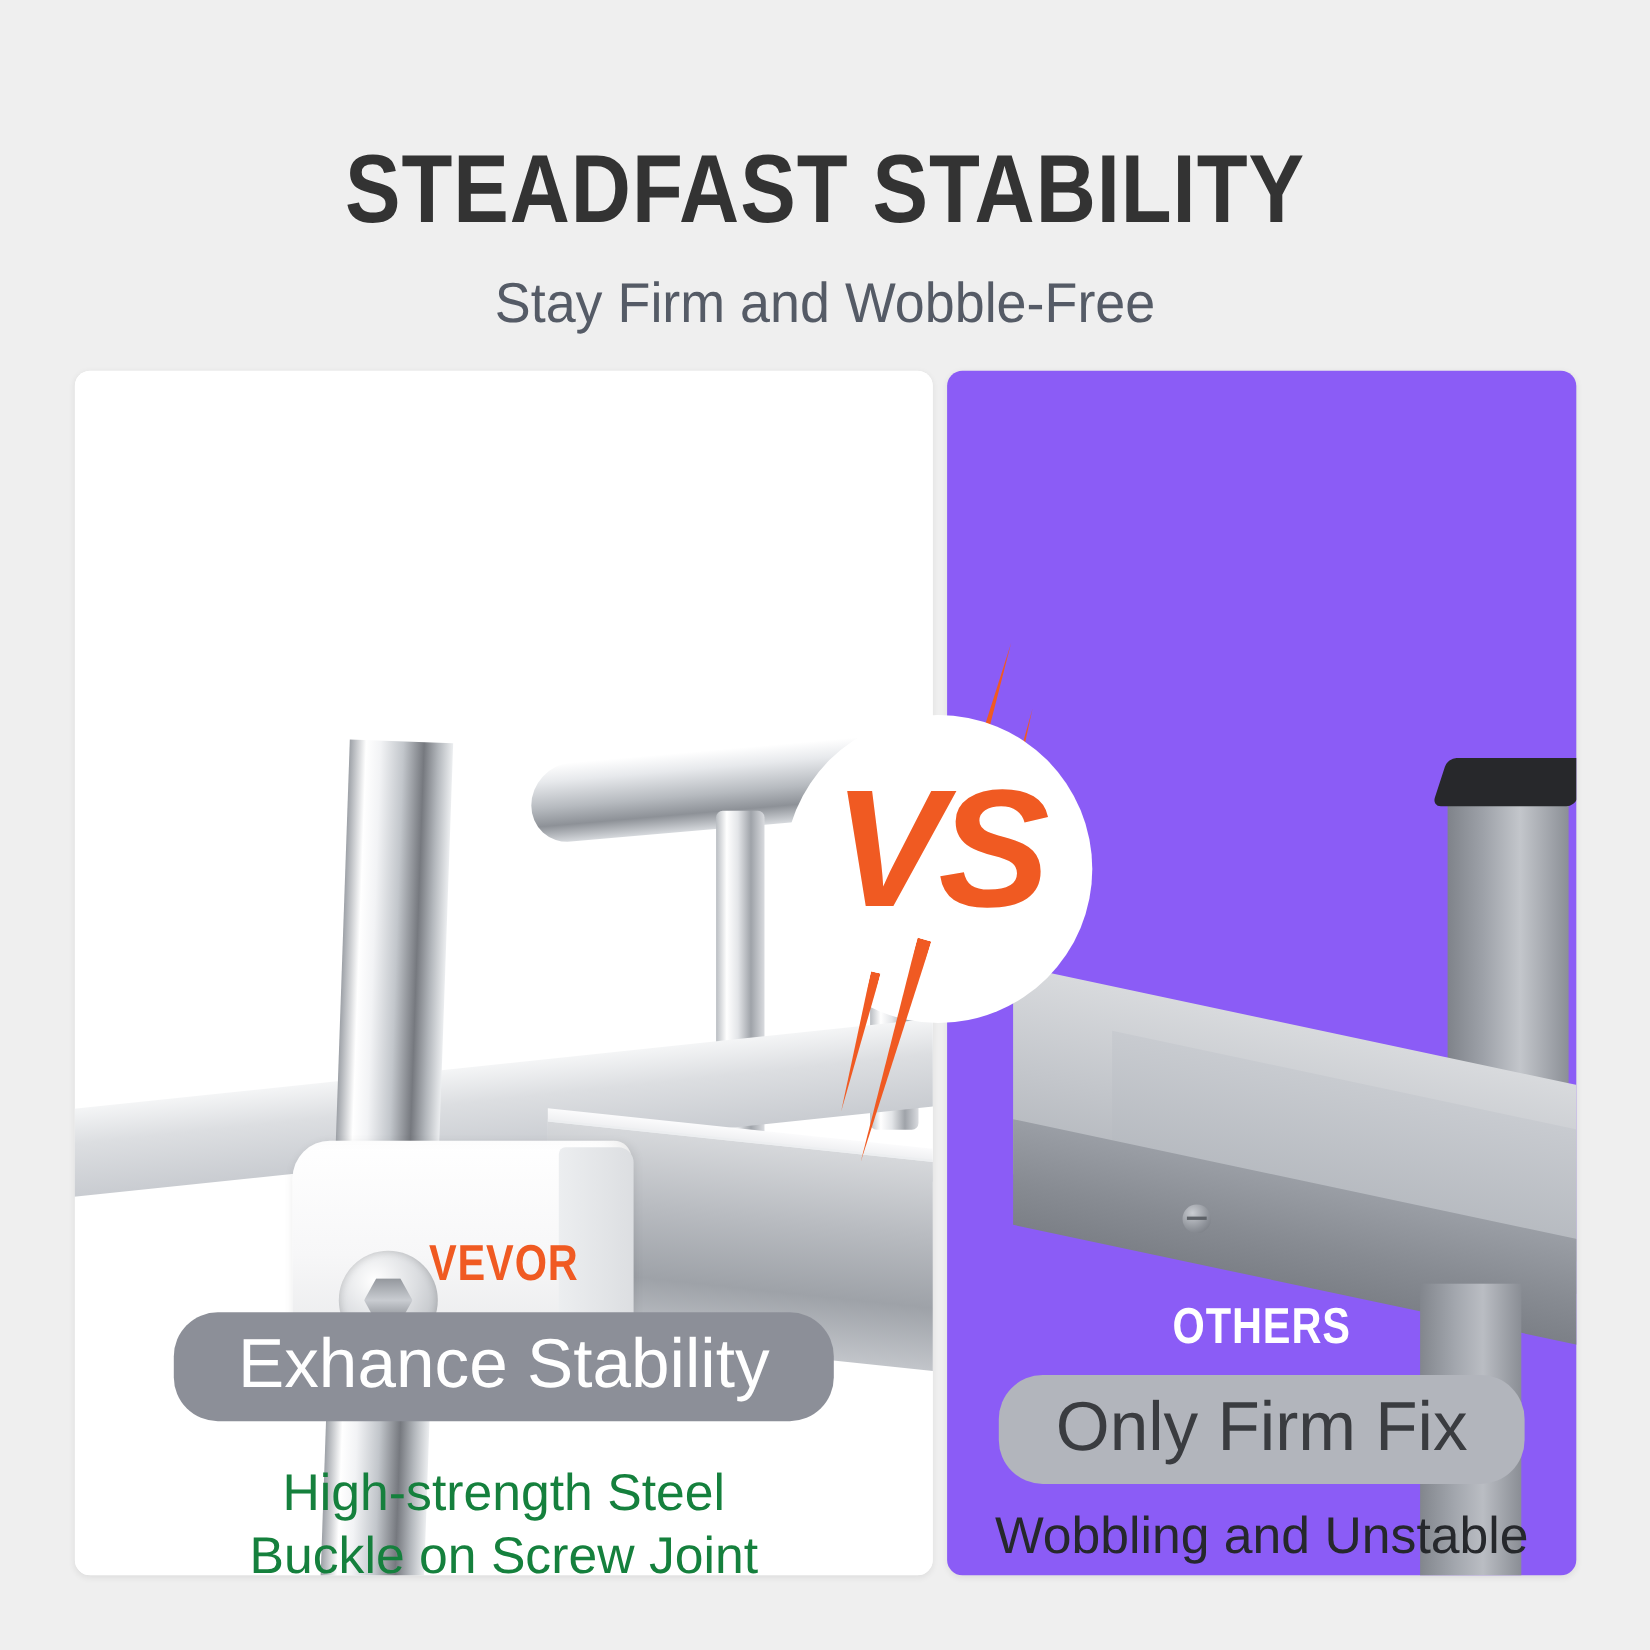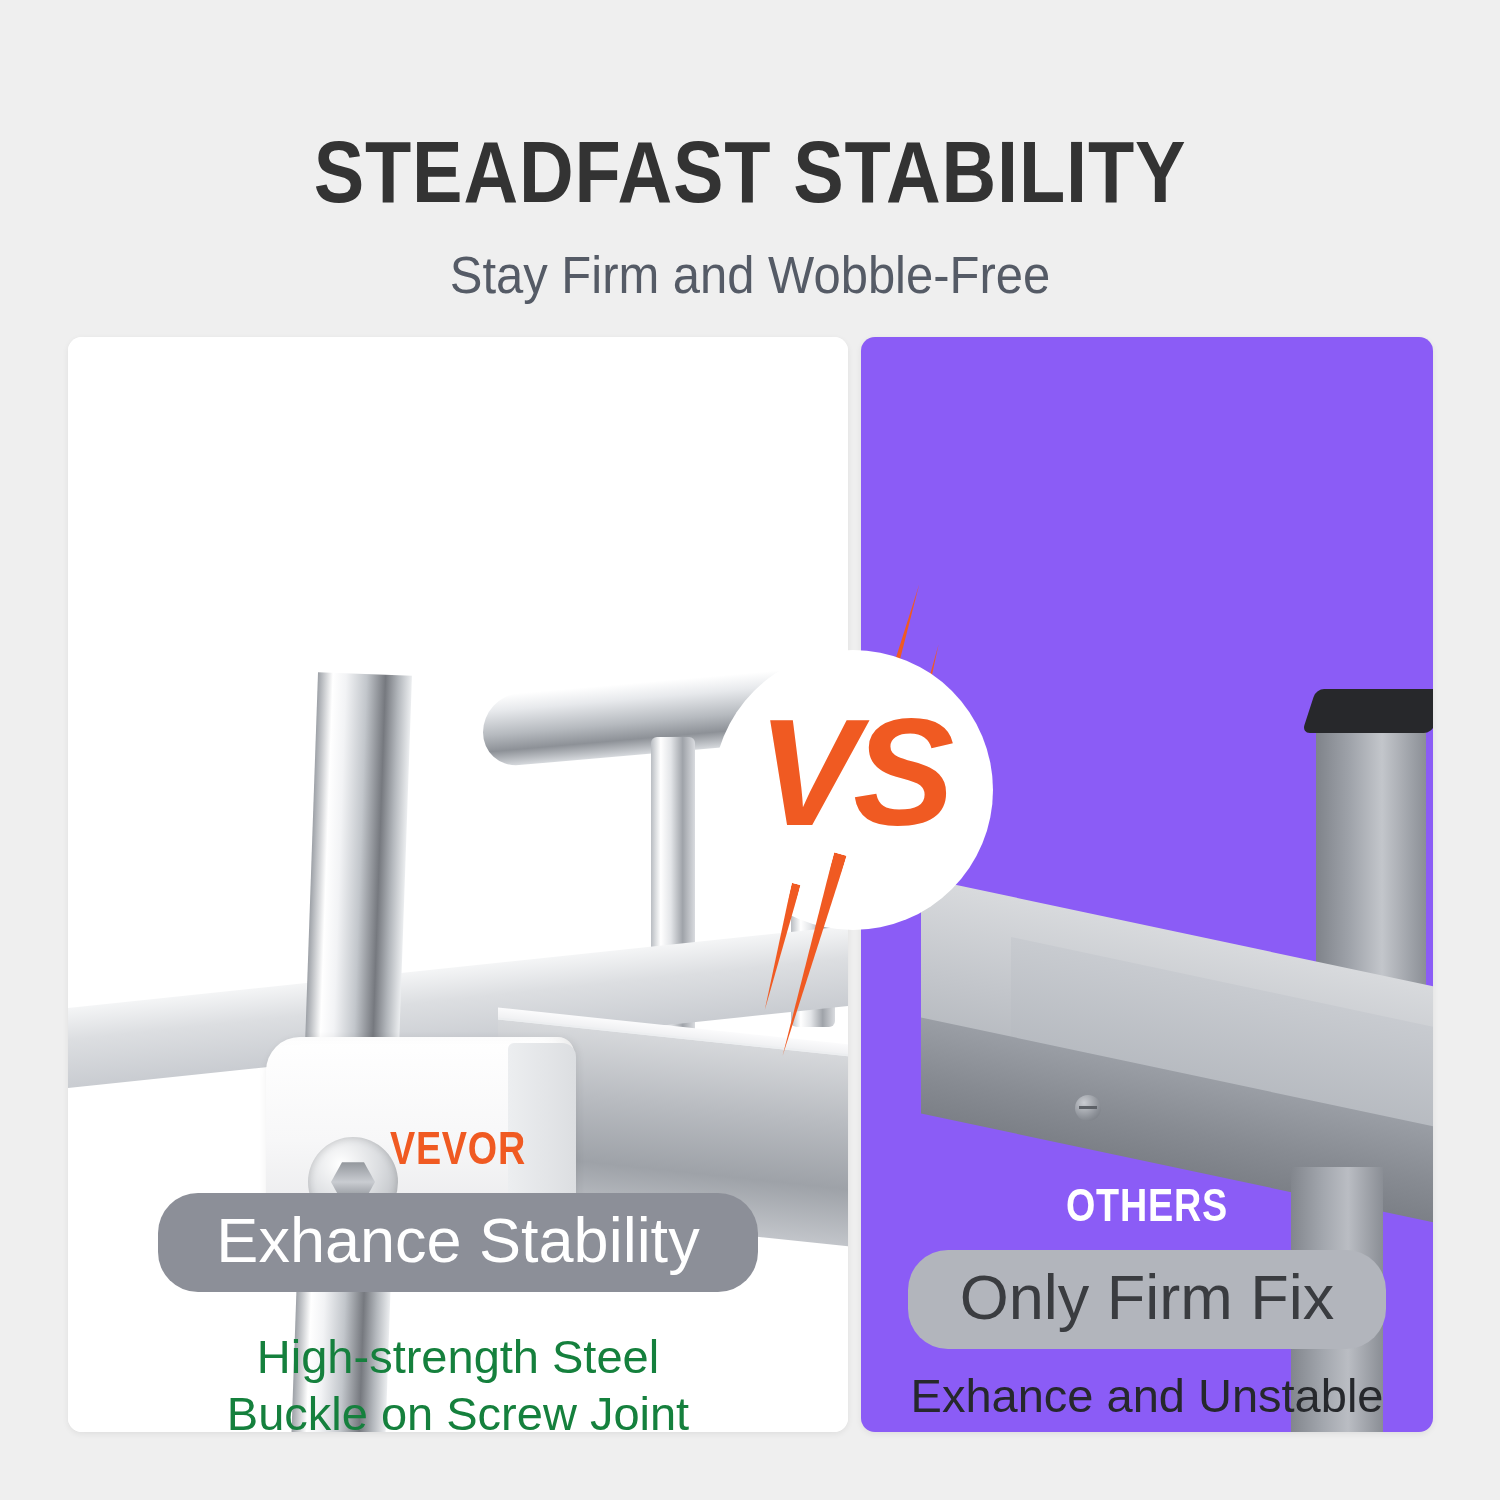--- a/index.html
+++ b/index.html
@@ -351,21 +351,21 @@
     <div class="tbl-screw"></div>
     <div class="tbl-leg2"></div>
   </div>
 
   <div class="caption cap-right">
     <span class="others-label">OTHERS</span>
     <div>
       <span class="pill pill-right">Only Firm Fix</span>
     </div>
     <div class="desc desc-right">
-      <div>Exhance and Unstable</div>
+      <div>Wobbling and Unstable</div>
     </div>
   </div>
 </div>
 
 <div class="vs-badge">
   <div class="vs-bolt b1"></div>
   <div class="vs-bolt b2"></div>
   <div class="vs-circle"></div>
   <div class="vs-bolt b3"></div>
   <div class="vs-bolt b4"></div>

